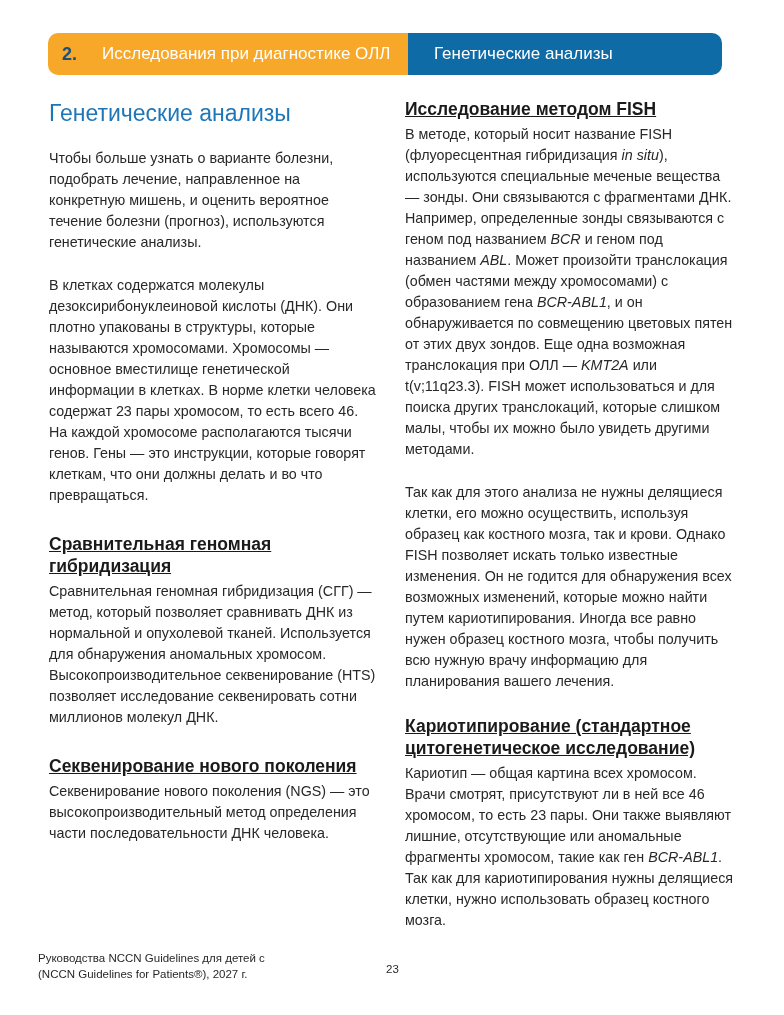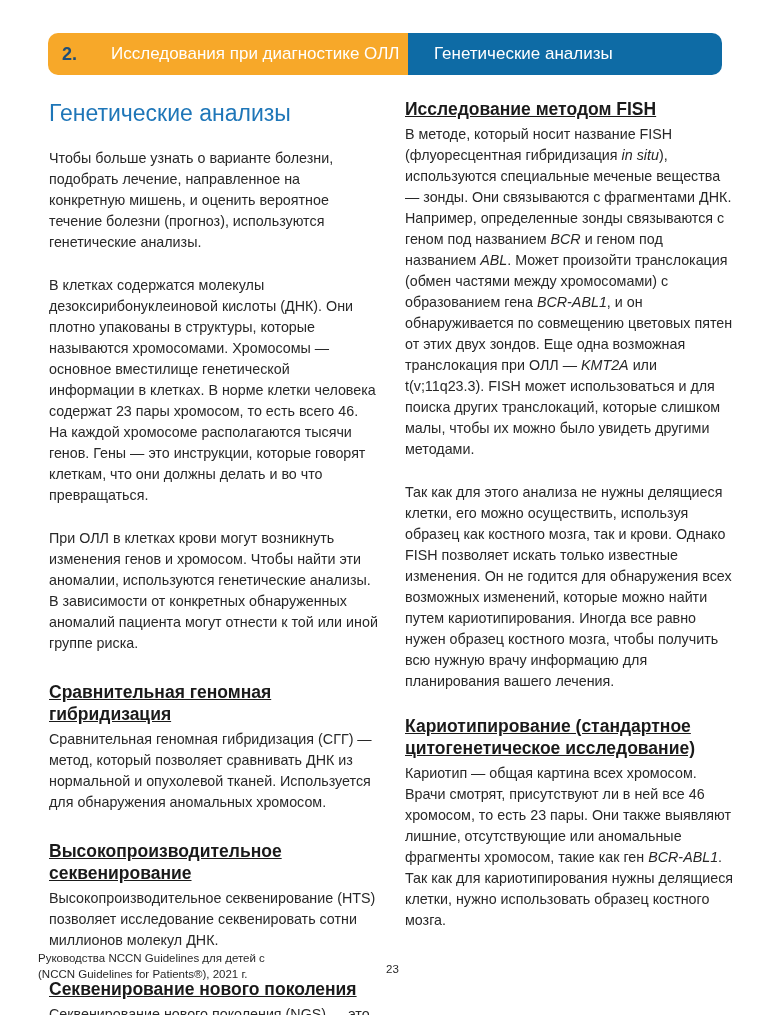--- a/index.html
+++ b/index.html
@@ -19,21 +19,21 @@
   }
   .header-left{
     background:#F7A829;flex:0 0 360px;
     display:flex;align-items:center;
   }
   .chapter-number{
     margin-left:14px;
     color:#1E4E79;font-weight:bold;font-size:18px;
   }
   .chapter-title{
-    margin-left:34px;color:#ffffff;font-size:17px;
+    margin-left:25px;color:#ffffff;font-size:17px;
   }
   .header-right{
     background:#0E6BA5;flex:1;
     display:flex;align-items:center;
   }
   .section-title{
     margin-left:26px;color:#ffffff;font-size:17px;
   }
   
   .col{position:absolute;top:98px;}
@@ -78,40 +78,38 @@
     <div class="header-right">
       <span class="section-title">Генетические анализы</span>
     </div>
   </div>
 
   <div class="col col-left">
     <h1 class="page-title">Генетические анализы</h1>
 
     <p class="body">Чтобы больше узнать о варианте болезни, подобрать лечение, направленное на конкретную мишень, и оценить вероятное течение болезни (прогноз), используются генетические анализы.</p>
     <p class="body">В клетках содержатся молекулы дезоксирибонуклеиновой кислоты (ДНК). Они плотно упакованы в структуры, которые называются хромосомами. Хромосомы — основное вместилище генетической информации в клетках. В норме клетки человека содержат 23 пары хромосом, то есть всего 46. На каждой хромосоме располагаются тысячи генов. Гены — это инструкции, которые говорят клеткам, что они должны делать и во что превращаться.</p>
-    <p class="body">При ОЛЛ в клетках крови могут возникнуть изменения генов и хромосом. Чтобы найти эти аномалии, используются генетические анализы. В зависимости от конкретных обнаруженных аномалий пациента могут отнести к той или иной группе риска.</p>
 
     <h2 class="sec">Сравнительная геномная гибридизация</h2>
     <p class="body tight">Сравнительная геномная гибридизация (СГГ) — метод, который позволяет сравнивать ДНК из нормальной и опухолевой тканей. Используется для обнаружения аномальных хромосом.</p>
 
-    <h2 class="sec">Высокопроизводительное секвенирование</h2>
     <p class="body tight">Высокопроизводительное секвенирование (HTS) позволяет исследование секвенировать сотни миллионов молекул ДНК.</p>
 
     <h2 class="sec">Секвенирование нового поколения</h2>
     <p class="body tight">Секвенирование нового поколения (NGS) — это высокопроизводительный метод определения части последовательности ДНК человека.</p>
   </div>
 
   <div class="col col-right">
     <h2 class="sec first">Исследование методом FISH</h2>
     <p class="body"><span>В методе, который носит название FISH (флуоресцентная гибридизация </span><em>in situ</em><span>), используются специальные меченые вещества — зонды. Они связываются с фрагментами ДНК. Например, определенные зонды связываются с геном под названием </span><em>BCR</em><span> и геном под названием </span><em>ABL</em><span>. Может произойти транслокация (обмен частями между хромосомами) с образованием гена </span><em>BCR-ABL1</em><span>, и он обнаруживается по совмещению цветовых пятен от этих двух зондов. Еще одна возможная транслокация при ОЛЛ — </span><em>KMT2A</em><span> или t(v;11q23.3). FISH может использоваться и для поиска других транслокаций, которые слишком малы, чтобы их можно было увидеть другими методами.</span></p>
     <p class="body"><span>Так как для этого анализа не нужны делящиеся клетки, его можно осуществить, используя образец как костного мозга, так и крови. Однако FISH позволяет искать только известные изменения. Он не годится для обнаружения всех возможных изменений, которые можно найти путем кариотипирования. Иногда все равно нужен образец костного мозга, чтобы получить всю нужную врачу информацию для планирования вашего лечения.</span></p>
 
     <h2 class="sec gap-large">Кариотипирование (стандартное цитогенетическое исследование)</h2>
     <p class="body tight"><span>Кариотип — общая картина всех хромосом. Врачи смотрят, присутствуют ли в ней все 46 хромосом, то есть 23 пары. Они также выявляют лишние, отсутствующие или аномальные фрагменты хромосом, такие как ген </span><em>BCR-ABL1</em><span>. Так как для кариотипирования нужны делящиеся клетки, нужно использовать образец костного мозга.</span></p>
   </div>
 
   <div class="footer-citation">
     <div>Руководства NCCN Guidelines для детей с</div>
-    <div>(NCCN Guidelines for Patients®), 2021 г.</div>
+    <div>(NCCN Guidelines for Patients®), 2027 г.</div>
   </div>
   <div class="page-number">23</div>
 
 </div>
 
 </body></html>

